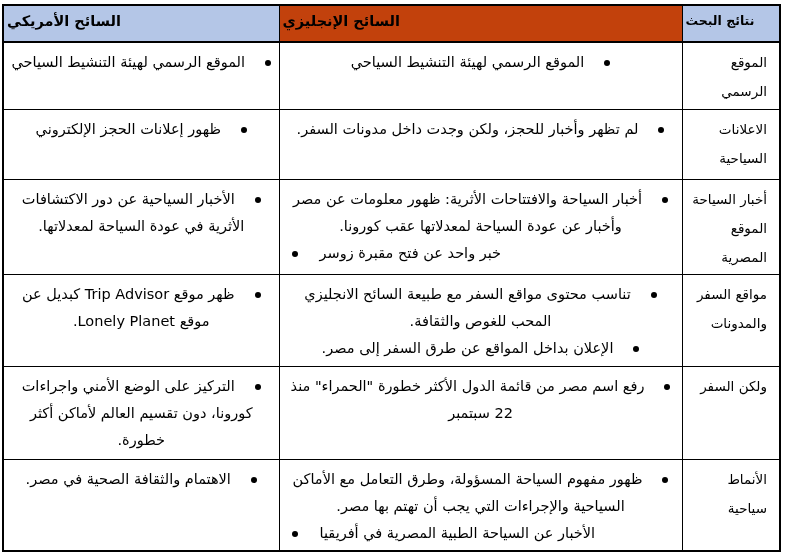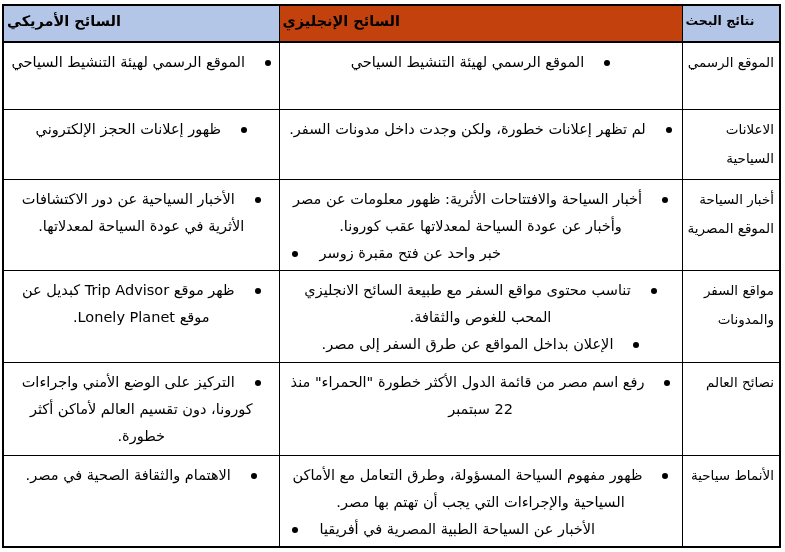--- a/index.html
+++ b/index.html
@@ -38,21 +38,21 @@
 
   td {
     border:1px solid #000;
     vertical-align:top;
     box-sizing:border-box;
   }
   td.cat {
     font-size:13.5px;
     line-height:29px;
     text-align:right;
-    padding:5px 5px 2px 2px;
+    padding:5px 12px 2px 2px;
   }
   td.cell {
     font-size:14.5px;
     line-height:27px;
     padding:6px 6px 3px 6px;
   }
   .item { text-align:center; }
   .dot {
     display:inline-block;
     width:6px; height:6px;
@@ -101,21 +101,21 @@
           <div class="item">
             <span class="dot"></span><span>الموقع الرسمي لهيئة التنشيط السياحي</span>
           </div>
         </td>
       </tr>
 
       <tr class="r2">
         <td class="cat">الاعلانات السياحية</td>
         <td class="cell">
           <div class="item">
-            <span class="dot"></span><span>لم تظهر إعلانات خطورة، ولكن وجدت داخل مدونات السفر.</span>
+            <span class="dot"></span><span>لم تظهر وأخبار للحجز، ولكن وجدت داخل مدونات السفر.</span>
           </div>
         </td>
         <td class="cell">
           <div class="item">
             <span class="dot"></span><span>ظهور إعلانات الحجز الإلكتروني</span>
           </div>
         </td>
       </tr>
 
       <tr class="r3">
@@ -146,21 +146,21 @@
           </div>
         </td>
         <td class="cell">
           <div class="item">
             <span class="dot"></span><span>ظهر موقع Trip Advisor كبديل عن موقع Lonely Planet.</span>
           </div>
         </td>
       </tr>
 
       <tr class="r5">
-        <td class="cat">نصائح العالم</td>
+        <td class="cat">ولكن السفر</td>
         <td class="cell">
           <div class="item">
             <span class="dot"></span><span>رفع اسم مصر من قائمة الدول الأكثر خطورة "الحمراء" منذ 22 سبتمبر</span>
           </div>
         </td>
         <td class="cell">
           <div class="item">
             <span class="dot"></span><span>التركيز على الوضع الأمني واجراءات كورونا، دون تقسيم العالم لأماكن أكثر خطورة.</span>
           </div>
         </td>

